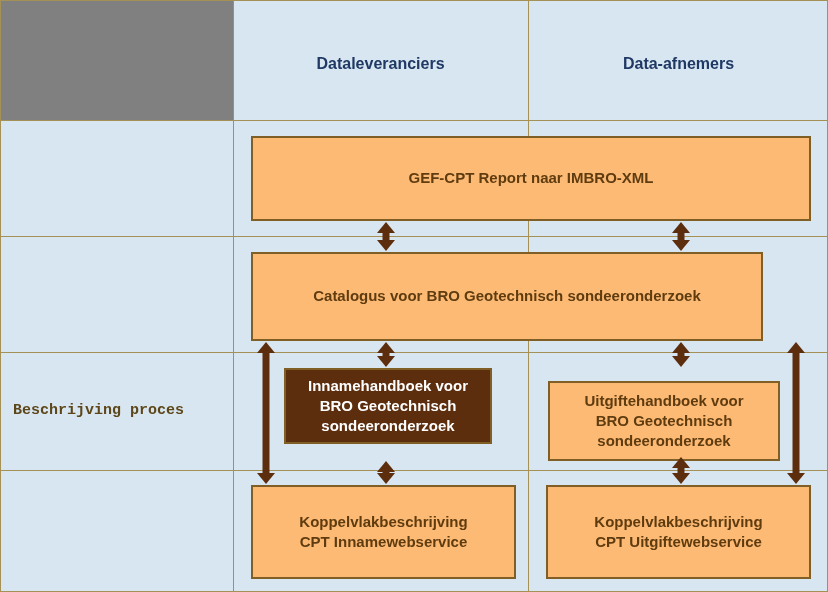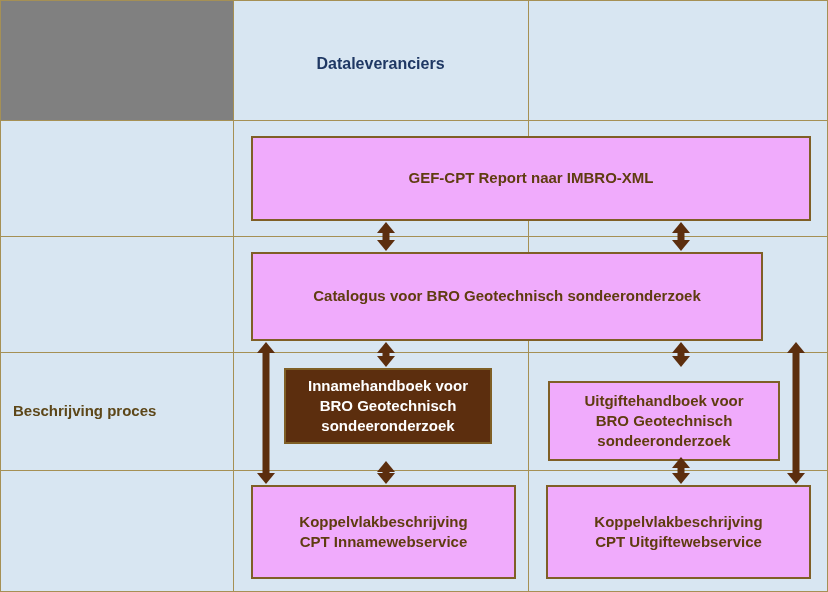--- a/index.html
+++ b/index.html
@@ -60,21 +60,21 @@
     white-space: pre-line;
     line-height: 1.3;
   }
 
   .box {
     position: absolute;
     display: flex;
     align-items: center;
     justify-content: center;
     text-align: center;
-    background: #f0abfc;
+    background: #fdba74;
     border: 2px solid #7f5f26;
     color: #5f3c10;
     font-size: 15px;
     font-weight: bold;
     white-space: pre-line;
     line-height: 1.35;
   }
 
   .box.highlight {
     background: #5c2e0e;
@@ -96,22 +96,23 @@
 
   <div class="gray-cell"></div>
   <div class="vline" style="left:232px;"></div>
   <div class="vline" style="left:527px;"></div>
   <div class="hline" style="top:119px;"></div>
   <div class="hline" style="top:235px;"></div>
   <div class="hline" style="top:351px;"></div>
   <div class="hline" style="top:469px;"></div>
 
   <div class="col-header" style="left:232px; width:295px;">Dataleveranciers</div>
+  <div class="col-header" style="left:527px; width:301px;">Data-afnemers</div>
 
-  <div class="row-label" style="top:351px; height:118px;">Beschrijving proces</div>
+  <div class="row-label" style="top:351px; height:118px;font-family:Liberation Mono, monospace;">Beschrijving proces</div>
 
   <div class="box" style="left:250px; top:135px; width:560px; height:85px;">GEF-CPT Report naar IMBRO-XML</div>
 
   <div class="box" style="left:250px; top:251px; width:512px; height:89px;">Catalogus voor BRO Geotechnisch sondeeronderzoek</div>
 
   <div class="box highlight" style="left:283px; top:367px; width:208px; height:76px;">Innamehandboek voor
 BRO Geotechnisch
 sondeeronderzoek</div>
 
   <div class="box" style="left:547px; top:380px; width:232px; height:80px;">Uitgiftehandboek voor

